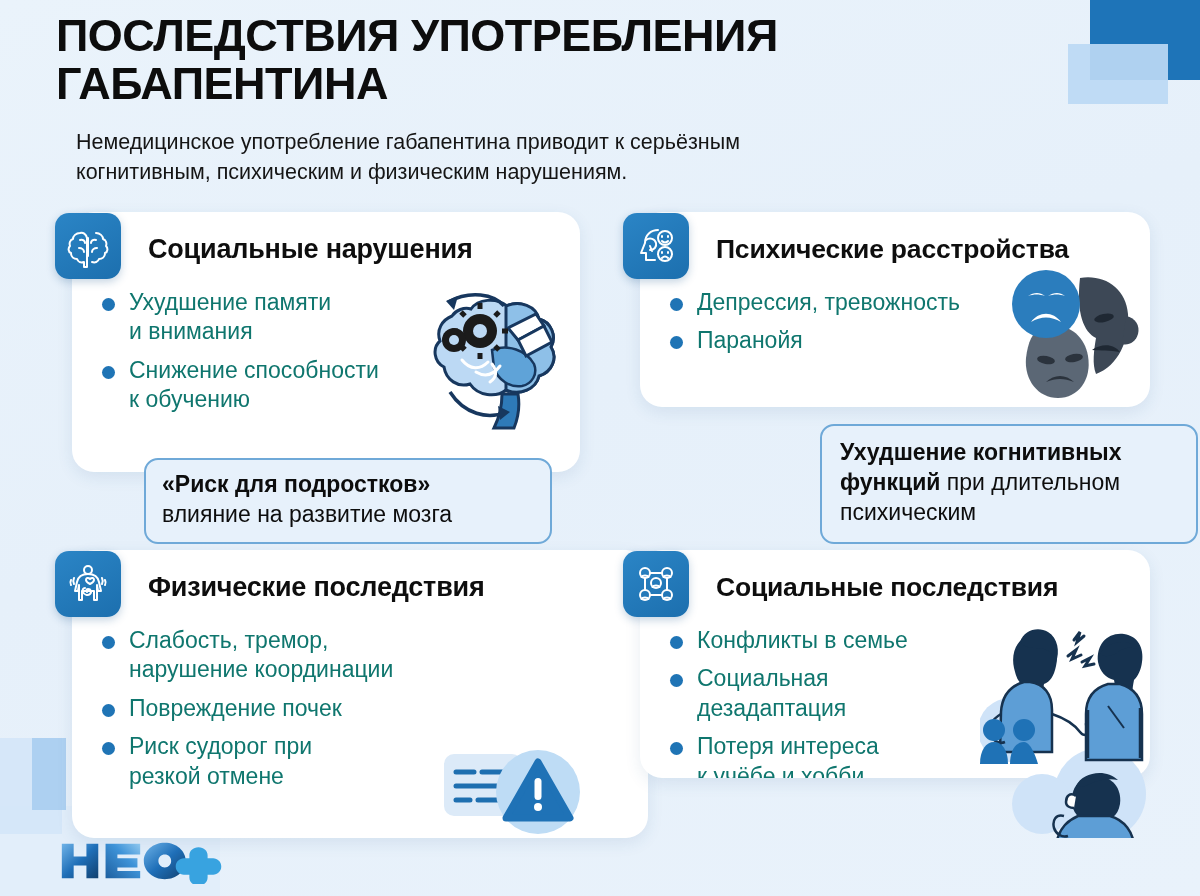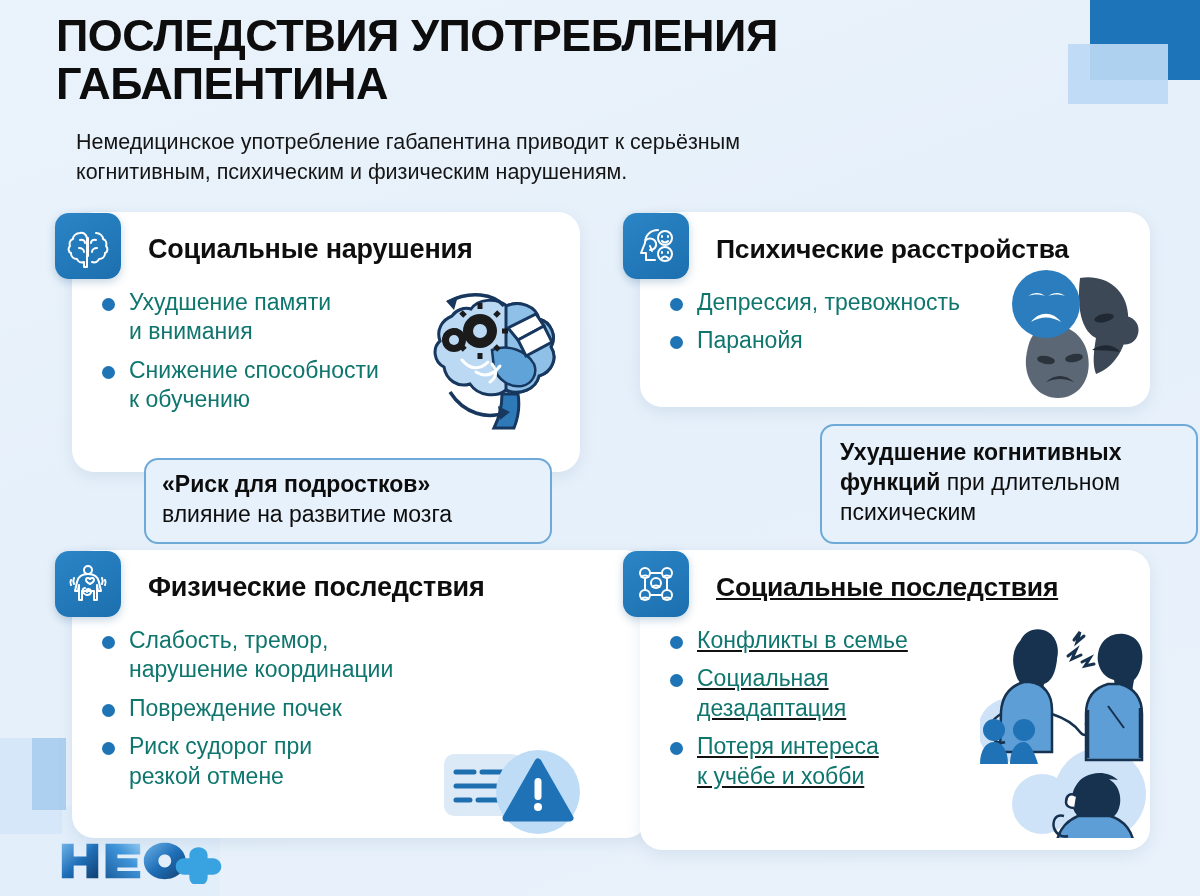--- a/index.html
+++ b/index.html
@@ -55,21 +55,21 @@
   .card {
     position: absolute;
     background: #ffffff;
     border-radius: 22px;
     box-shadow: 0 5px 16px rgba(40, 90, 140, .10);
     overflow: hidden;
   }
   .card-1 { left: 72px;  top: 212px; width: 508px; height: 260px; }
   .card-2 { left: 640px; top: 212px; width: 510px; height: 195px; }
   .card-3 { left: 72px;  top: 550px; width: 576px; height: 288px; }
-  .card-4 { left: 640px; top: 550px; width: 510px; height: 300px; text-decoration: underline; }
+  .card-4 { left: 640px; top: 550px; width: 510px; height: 228px; }
 
   .card-head {
     display: flex; align-items: center; gap: 16px;
     padding-left: 76px; height: 74px;
   }
   .card-title {
     font-size: 27px; font-weight: 700; color: #0e0e0e; letter-spacing: -0.2px;
   }
   .card-2 .card-title, .card-4 .card-title { font-size: 26.5px; }
 

